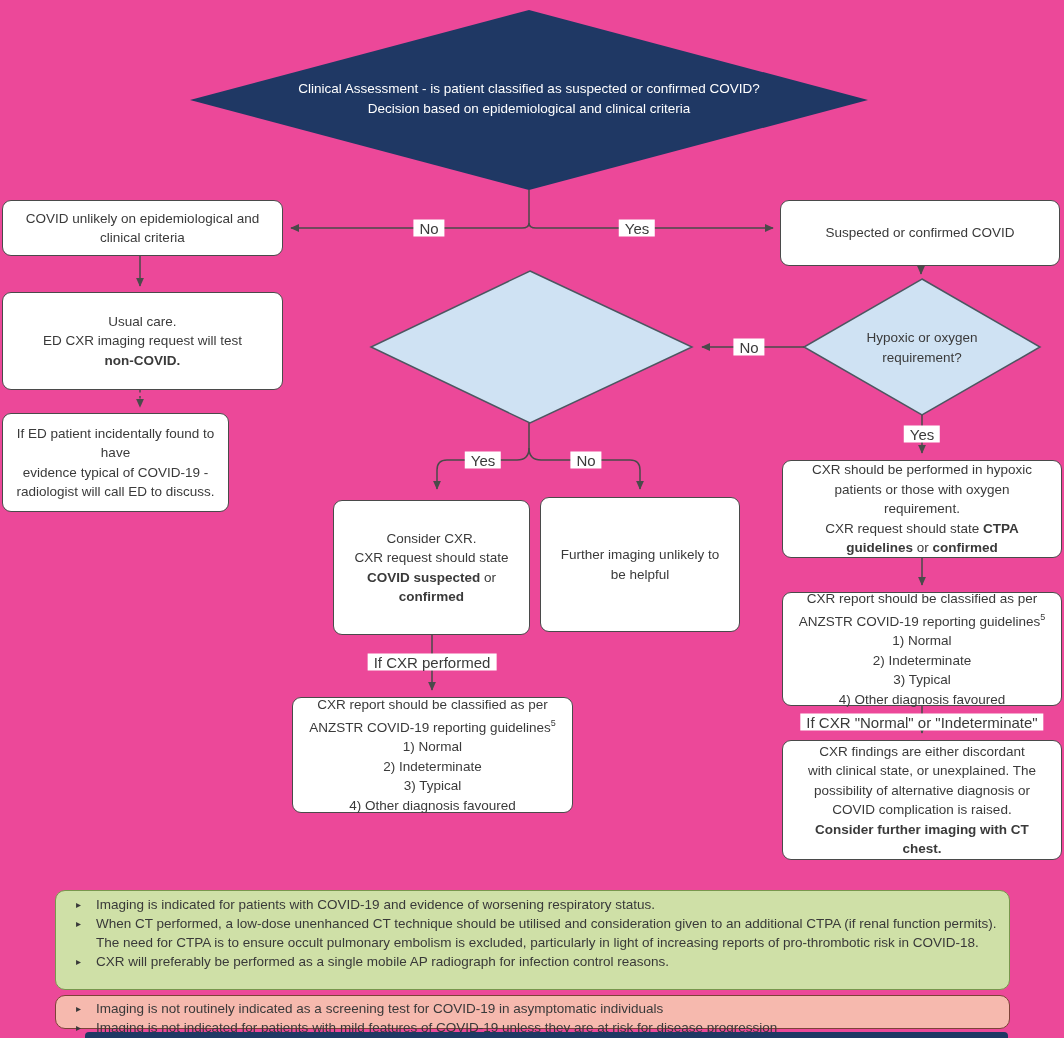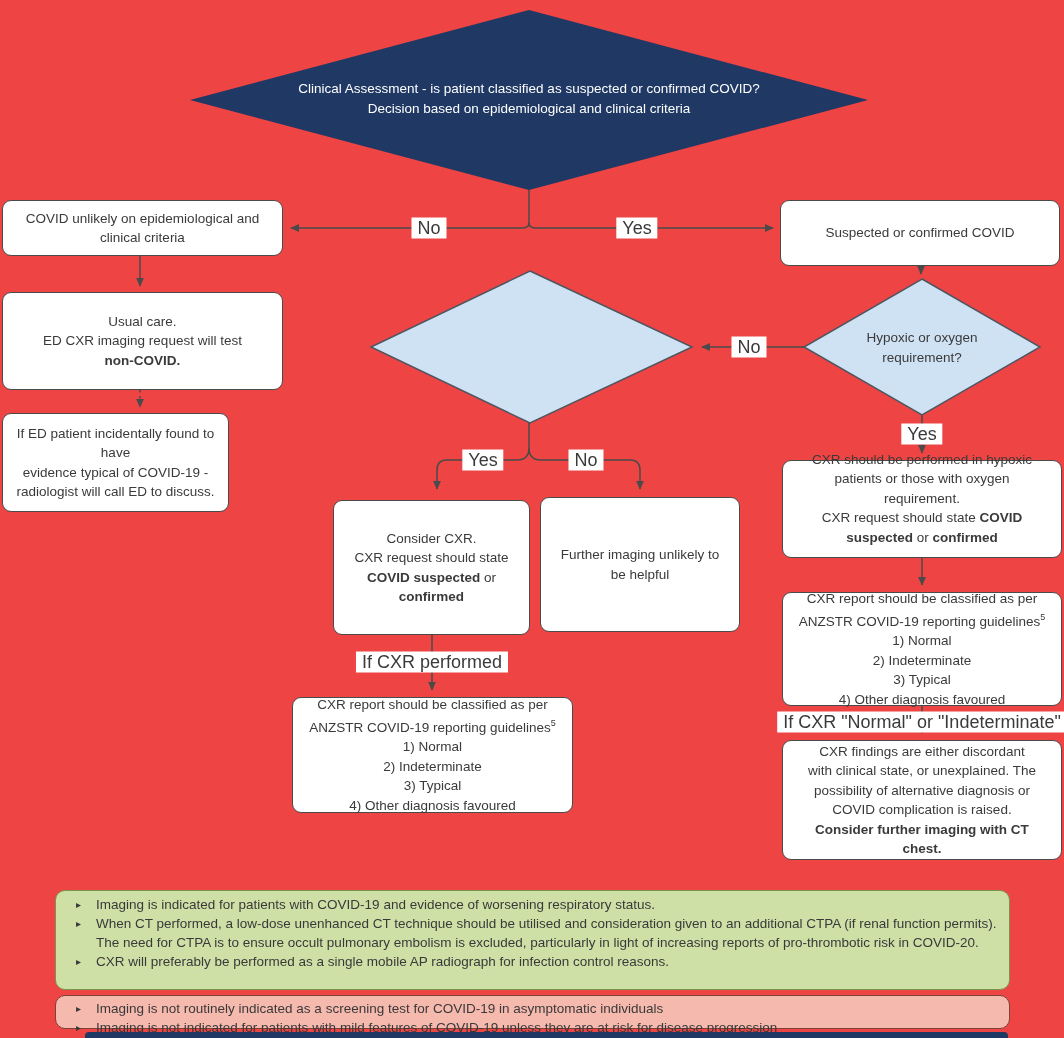--- a/index.html
+++ b/index.html
@@ -1,27 +1,27 @@
 <!DOCTYPE html>
 <html><head>
 <meta charset="utf-8">
 <style>
   html,body{margin:0;padding:0;background:#fff;}
-  #page{position:relative;width:1064px;height:1038px;background:#ef4444;overflow:hidden;
+  #page{position:relative;width:1064px;height:1038px;background:#ec4899;overflow:hidden;
         font-family:"Liberation Sans",sans-serif;color:#3a3a3a;}
   #wires{position:absolute;left:0;top:0;z-index:1;}
   .bx{position:absolute;background:#fff;border:1.5px solid #4a4a4a;border-radius:9px;
       display:flex;align-items:center;justify-content:center;text-align:center;
       font-size:13.5px;line-height:19.5px;color:#3a3a3a;z-index:2;
       padding:2px 8px;box-sizing:border-box;}
   .dtx{position:absolute;transform:translate(-50%,-50%);text-align:center;z-index:2;
        font-size:13.5px;line-height:19.5px;color:#3a3a3a;white-space:nowrap;}
   .dtx.white{color:#ffffff;}
   .lbl{position:absolute;transform:translate(-50%,-50%);background:#fff;padding:0 6px;
-       font-size:18px;color:#3a3a3a;white-space:nowrap;z-index:3;text-align:center;}
+       font-size:15px;color:#3a3a3a;white-space:nowrap;z-index:3;text-align:center;}
   .note{position:absolute;border-radius:10px;box-sizing:border-box;z-index:2;
         font-size:13.5px;line-height:19px;color:#393939;padding:4px 12px;}
   .note.green{background:#cfe0a7;border:1.5px solid #78974d;}
   .note.pink{background:#f6b9ae;border:1.5px solid #7d4238;}
   .note ul{margin:0;padding:0;list-style:none;}
   .note li{position:relative;padding-left:28px;}
   .blt{position:absolute;left:8px;top:3px;font-size:10px;line-height:13px;}
   #navy-strip{position:absolute;left:85px;top:1032px;width:923px;height:6px;
               background:#1f3864;border-radius:4px 4px 0 0;z-index:2;}
   sup{font-size:9px;}
@@ -78,22 +78,22 @@
   </div>
   <div class="bx" style="left:333px;top:500px;width:197px;height:135px;">
     <div><span>Consider CXR.</span><br><span>CXR request should state</span><br><span class="b">COVID suspected</span><span> or</span><br><span class="b">confirmed</span></div>
   </div>
   <div class="bx" style="left:540px;top:497px;width:200px;height:135px;">
     <div><span>Further imaging unlikely to</span><br><span>be helpful</span></div>
   </div>
   <div class="bx" style="left:292px;top:697px;width:281px;height:116px;padding:2px 4px;">
     <div><span>CXR report should be classified as per</span><br><span>ANZSTR COVID-19 reporting guidelines</span><sup>5</sup><br><span>1) Normal</span><br><span>2) Indeterminate</span><br><span>3) Typical</span><br><span>4) Other diagnosis favoured</span></div>
   </div>
-  <div class="bx" style="left:782px;top:460px;width:280px;height:98px;padding:10px 4px;align-items:flex-end;">
-    <div><span>CXR should be performed in hypoxic</span><br><span>patients or those with oxygen</span><br><span>requirement.</span><br><span>CXR request should state </span><span class="b">COVID</span><br><span class="b">suspected</span><span> or </span><span class="b">confirmed</span></div>
+  <div class="bx" style="left:782px;top:460px;width:280px;height:98px;padding:10px 4px;">
+    <div><span>CXR should be performed in hypoxic</span><br><span>patients or those with oxygen</span><br><span>requirement.</span><br><span>CXR request should state </span><span class="b">CTPA</span><br><span class="b">guidelines</span><span> or </span><span class="b">confirmed</span></div>
   </div>
   <div class="bx" style="left:782px;top:592px;width:280px;height:114px;padding:2px 4px;">
     <div><span>CXR report should be classified as per</span><br><span>ANZSTR COVID-19 reporting guidelines</span><sup>5</sup><br><span>1) Normal</span><br><span>2) Indeterminate</span><br><span>3) Typical</span><br><span>4) Other diagnosis favoured</span></div>
   </div>
   <div class="bx" style="left:782px;top:740px;width:280px;height:120px;padding:2px 17px;">
     <div><span>CXR findings are either discordant</span><br><span>with clinical state, or unexplained. The</span><br><span>possibility of alternative diagnosis or</span><br><span>COVID complication is raised.</span><br><span class="b">Consider further imaging with CT</span><br><span class="b">chest.</span></div>
   </div>
 
   <div class="lbl" style="left:429px;top:228px;">No</div>
   <div class="lbl" style="left:637px;top:228px;">Yes</div>
@@ -105,21 +105,21 @@
   <div class="lbl" style="left:922px;top:722px;">If CXR "Normal" or "Indeterminate"</div>
 
   <div class="note green" style="left:55px;top:890px;width:955px;height:100px;">
     <ul>
       <li>
         <span class="blt">▸</span>
         <span><span>Imaging is indicated for patients with COVID-19 and evidence of worsening respiratory status.</span></span>
       </li>
       <li>
         <span class="blt">▸</span>
-        <span><span>When CT performed, a low-dose unenhanced CT technique should be utilised and consideration given to an additional CTPA (if renal function permits). The need for CTPA is to ensure occult pulmonary embolism is excluded, particularly in light of increasing reports of pro-thrombotic risk in COVID-20.</span></span>
+        <span><span>When CT performed, a low-dose unenhanced CT technique should be utilised and consideration given to an additional CTPA (if renal function permits). The need for CTPA is to ensure occult pulmonary embolism is excluded, particularly in light of increasing reports of pro-thrombotic risk in COVID-18.</span></span>
       </li>
       <li>
         <span class="blt">▸</span>
         <span><span>CXR will preferably be performed as a single mobile AP radiograph for infection control reasons.</span></span>
       </li>
     </ul>
   </div>
 
   <div class="note pink" style="left:55px;top:995px;width:955px;height:34px;padding:3px 12px;">
     <ul>

